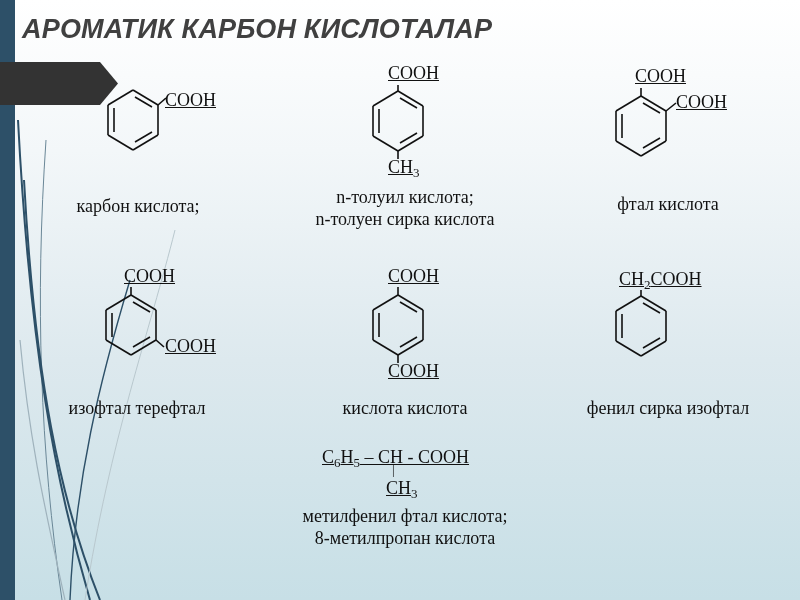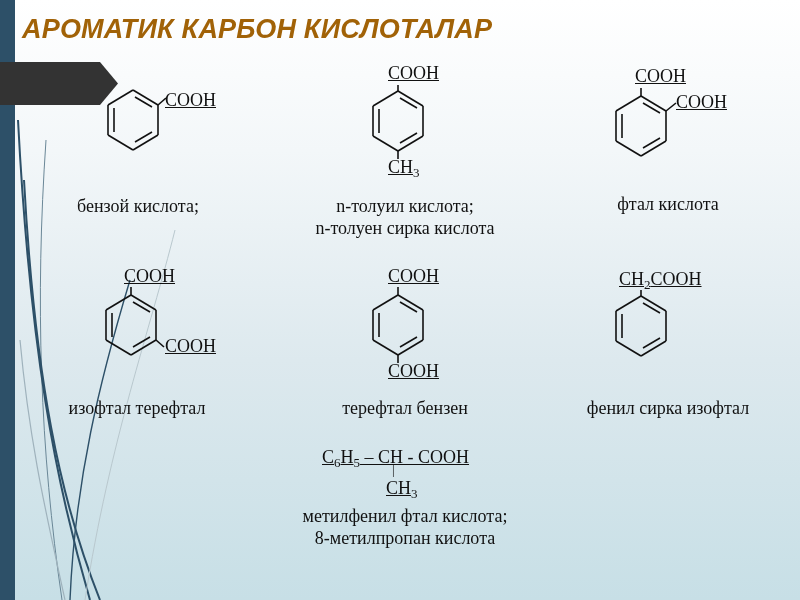--- a/index.html
+++ b/index.html
@@ -3,21 +3,21 @@
 <meta charset="utf-8">
 <style>
   html, body { margin:0; padding:0; }
   body { width:800px; height:600px; overflow:hidden; position:relative;
     background: linear-gradient(180deg, #ffffff 0%, #f3f7f9 25%, #dde9ee 60%, #c7dfe6 100%);
     font-family: "Liberation Serif", serif; color:#111; }
   .leftbar { position:absolute; left:0; top:0; width:15px; height:600px; background:#2d5068; }
   .banner { position:absolute; left:0; top:62px; width:118px; height:43px; }
   .deco { position:absolute; left:0; top:0; width:800px; height:600px; pointer-events:none; }
   .title { position:absolute; left:22px; top:14px; font-family:"Liberation Sans", sans-serif;
-    font-weight:bold; font-style:italic; font-size:27px; color:#a16207; letter-spacing:0.2px; }
+    font-weight:bold; font-style:italic; font-size:27px; color:#404040; letter-spacing:0.2px; }
   .struct { position:absolute; }
   .lbl { position:absolute; font-size:18px; white-space:nowrap;text-decoration:underline; }
   .caption { position:absolute; font-size:18px; text-align:center; white-space:nowrap; line-height:22px; transform:translateX(-50%); }
   sub { font-size:13px; vertical-align:-4px; line-height:0; }
   svg.ring line { stroke:#111; stroke-width:1.6; }
 </style>
 </head>
 <body>
 
 <div class="leftbar"></div>
@@ -45,41 +45,41 @@
       <line x1="33" y1="65" x2="8" y2="50"></line>
     <line x1="8" y1="50" x2="8" y2="20"></line>
       <line x1="8" y1="20" x2="33" y2="5"></line>
     <line x1="35" y1="12" x2="52" y2="22"></line>
       <line x1="52" y1="47" x2="35" y2="57"></line>
       <line x1="14" y1="23" x2="14" y2="47"></line>
     <line x1="58" y1="20" x2="66" y2="13"></line>
   </svg>
   <span class="lbl" style="left:165px;top:90px">COOH</span>
   <div class="caption" style="left:138px;top:195px">
-    <div>бензой кислота;</div>
+    <div>карбон кислота;</div>
   </div>
 </div>
 
 <div>
   <span class="lbl" style="left:388px;top:63px">COOH</span>
   <svg class="struct ring" style="left:365px;top:85px" width="70" height="80" viewBox="0 0 70 80">
     <line x1="33" y1="0" x2="33" y2="6"></line>
     <line x1="33" y1="6" x2="58" y2="21"></line>
       <line x1="58" y1="21" x2="58" y2="51"></line>
     <line x1="58" y1="51" x2="33" y2="66"></line>
       <line x1="33" y1="66" x2="8" y2="51"></line>
     <line x1="8" y1="51" x2="8" y2="21"></line>
       <line x1="8" y1="21" x2="33" y2="6"></line>
     <line x1="35" y1="13" x2="52" y2="23"></line>
       <line x1="52" y1="48" x2="35" y2="58"></line>
       <line x1="14" y1="24" x2="14" y2="48"></line>
     <line x1="33" y1="66" x2="33" y2="74"></line>
   </svg>
   <span class="lbl" style="left:388px;top:157px"><span>CH</span><sub>3</sub></span>
-  <div class="caption" style="left:405px;top:195px">
+  <div class="caption" style="left:405px;top:186px">
     <div>n-толуил кислота;</div>
     <div>n-толуен сирка кислота</div>
   </div>
 </div>
 
 <div>
   <span class="lbl" style="left:635px;top:66px">COOH</span>
   <span class="lbl" style="left:676px;top:92px">COOH</span>
   <svg class="struct ring" style="left:608px;top:88px" width="80" height="80" viewBox="0 0 80 80">
     <line x1="33" y1="0" x2="33" y2="8"></line>
@@ -130,21 +130,21 @@
       <line x1="33" y1="68" x2="8" y2="53"></line>
     <line x1="8" y1="53" x2="8" y2="23"></line>
       <line x1="8" y1="23" x2="33" y2="8"></line>
     <line x1="35" y1="15" x2="52" y2="25"></line>
       <line x1="52" y1="50" x2="35" y2="60"></line>
       <line x1="14" y1="26" x2="14" y2="50"></line>
     <line x1="33" y1="68" x2="33" y2="76"></line>
   </svg>
   <span class="lbl" style="left:388px;top:361px">COOH</span>
   <div class="caption" style="left:405px;top:397px">
-    <div>терефтал бензен</div>
+    <div>кислота кислота</div>
   </div>
 </div>
 
 <div>
   <span class="lbl" style="left:619px;top:269px"><span>CH</span><sub>2</sub><span>COOH</span></span>
   <svg class="struct ring" style="left:608px;top:290px" width="70" height="80" viewBox="0 0 70 80">
     <line x1="33" y1="0" x2="33" y2="6"></line>
     <line x1="33" y1="6" x2="58" y2="21"></line>
       <line x1="58" y1="21" x2="58" y2="51"></line>
     <line x1="58" y1="51" x2="33" y2="66"></line>

